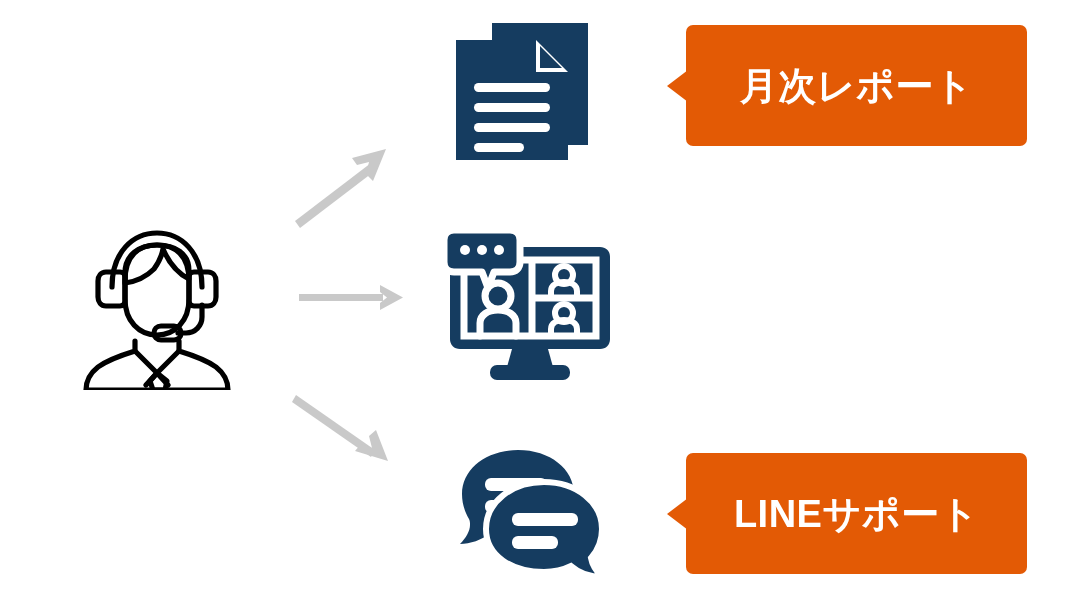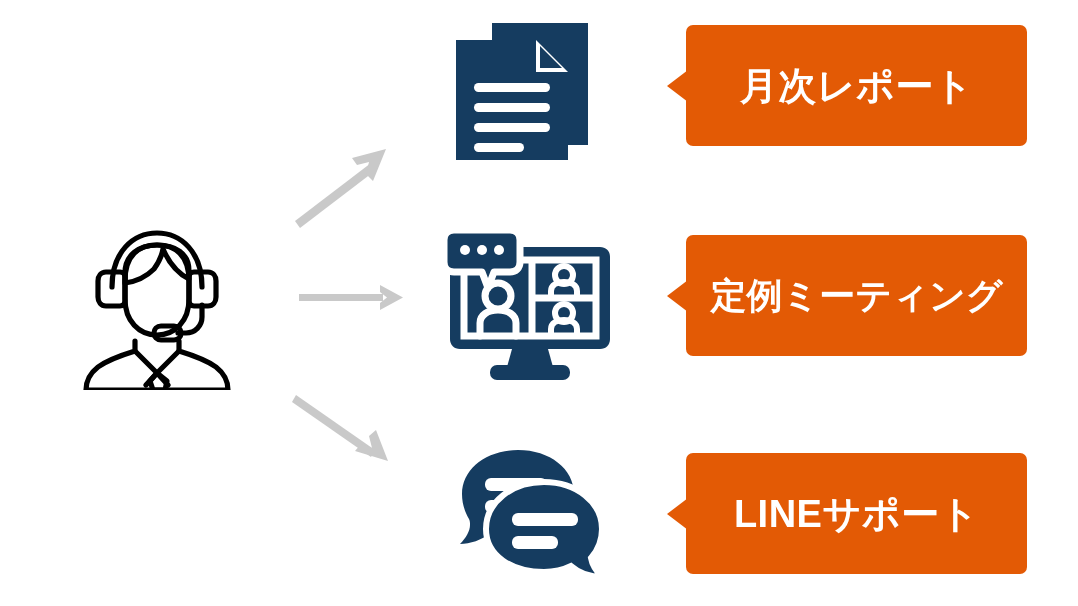--- a/index.html
+++ b/index.html
@@ -226,26 +226,20 @@
           <path d="M14 8 L70 8 C76 8, 80 12, 80 18 L80 40 C80 46, 76 50, 70 50 L54 50 L48 66 L42 50 L14 50 C8 50, 4 46, 4 40 L4 18 C4 12, 8 8, 14 8 Z" fill="#153C60" stroke="#ffffff" stroke-width="7" stroke-linejoin="round"></path>
           <g fill="#ffffff">
             <circle cx="25" cy="28" r="5"></circle>
             <circle cx="42" cy="28" r="5"></circle>
             <circle cx="59" cy="28" r="5"></circle>
           </g>
         </g>
       </svg>
     </div>
 
-    <div class="callout">
-      <span class="callout-notch"></span>
-      <div class="callout-box">
-        <span class="callout-label is-long">定例ミーティング</span>
-      </div>
-    </div>
   </div>
 
   <div class="channel-row row-line">
 
     <div class="channel-icon">
       <svg viewBox="0 0 180 160" width="180" height="160" aria-hidden="true">
 
         <g>
           <path d="M78 10 C110 10, 134 29, 134 54 C134 79, 110 98, 78 98 C68 98, 58 96, 50 93 C42 100, 30 104, 20 104 C26 98, 30 91, 30 85 C30 83, 30 81, 29 79 C25 72, 22 64, 22 54 C22 29, 46 10, 78 10 Z" fill="#153C60"></path>
           <g fill="#ffffff">

